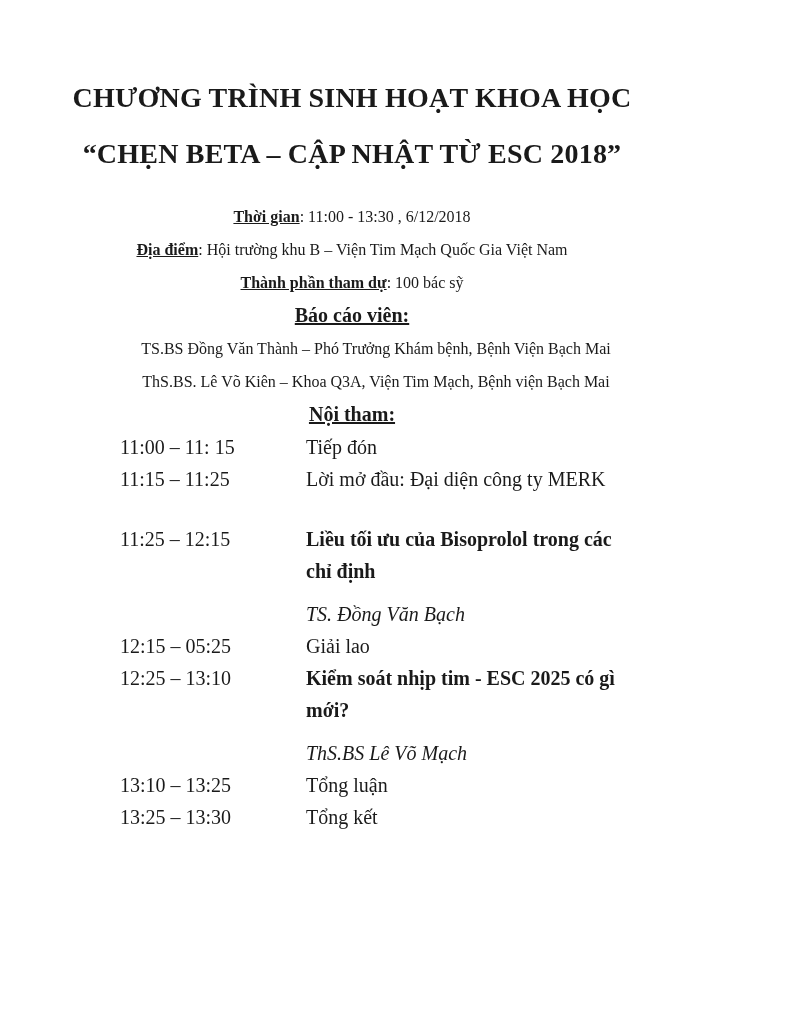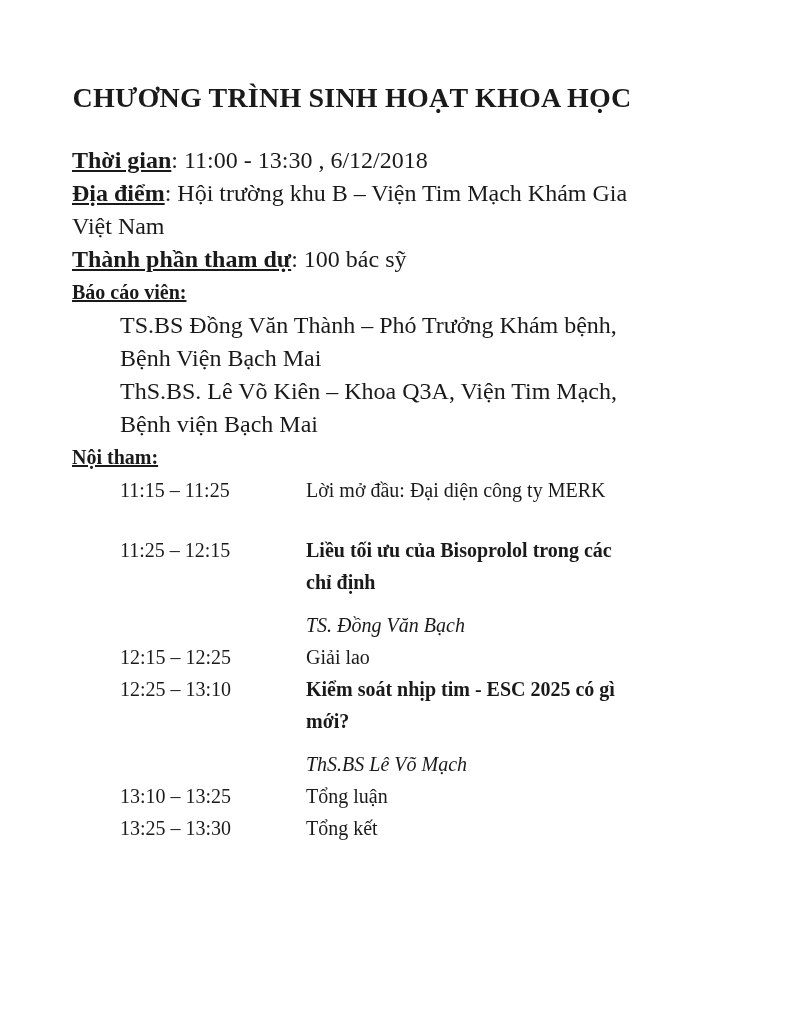--- a/index.html
+++ b/index.html
@@ -23,32 +23,34 @@
     font-size: 28px;
     font-weight: bold;
     line-height: 1;
     letter-spacing: 0.2px;
   }
   .title-line + .title-line { margin-top: 28px; }
   .title-block { margin-bottom: 32px; }
 
   
   .body-line {
-    font-size: 24px;
+    font-size: 16px;
     line-height: 33px;
+    text-align: center;
   }
   .meta-label {
     font-weight: bold;
     text-decoration: underline;
   }
   .section-heading {
     font-size: 20px;
     line-height: 33px;
     font-weight: bold;
     text-decoration: underline;
+    text-align: center;
   }
   .indented { padding-left: 48px; }
 
   
   .agenda-row {
     display: flex;
     padding-left: 48px;
     font-size: 20px;
     line-height: 32px;
   }
@@ -62,53 +64,58 @@
   .agenda-row.gap-top { margin-top: 28px; }
   .agenda-row.speaker { margin-top: 11px; }
 </style>
 </head>
 <body>
 
 <div class="page">
 
   <div class="title-block">
     <div class="title-line">CHƯƠNG TRÌNH SINH HOẠT KHOA HỌC</div>
+    <div class="title-line">“CHẸN BETA – CẬP NHẬT TỪ ESC 2018”</div>
   </div>
 
   <div class="body-line"><span class="meta-label">Thời gian</span><span>: 11:00 - 13:30 , 6/12/2018</span></div>
 
-  <div class="body-line"><span class="meta-label">Địa điểm</span><span>: Hội trường khu B – Viện Tim Mạch Khám Gia Việt Nam</span></div>
+  <div class="body-line"><span class="meta-label">Địa điểm</span><span>: Hội trường khu B – Viện Tim Mạch Quốc Gia Việt Nam</span></div>
 
   <div class="body-line"><span class="meta-label">Thành phần tham dự</span><span>: 100 bác sỹ</span></div>
 
   <div class="section-heading">Báo cáo viên:</div>
 
   <div class="body-line indented">TS.BS Đồng Văn Thành – Phó Trưởng Khám bệnh, Bệnh Viện Bạch Mai</div>
   <div class="body-line indented">ThS.BS. Lê Võ Kiên – Khoa Q3A, Viện Tim Mạch, Bệnh viện Bạch Mai</div>
 
   <div class="section-heading">Nội tham:</div>
 
+  <div class="agenda-row">
+    <div class="agenda-time">11:00 – 11: 15</div>
+    <div class="agenda-desc">Tiếp đón</div>
+  </div>
 
   <div class="agenda-row">
     <div class="agenda-time">11:15 – 11:25</div>
     <div class="agenda-desc">Lời mở đầu: Đại diện công ty MERK</div>
   </div>
 
   <div class="agenda-row bold gap-top">
     <div class="agenda-time">11:25 – 12:15</div>
     <div class="agenda-desc">Liều tối ưu của Bisoprolol trong các chỉ định</div>
   </div>
 
   <div class="agenda-row speaker">
     <div class="agenda-time"></div>
     <div class="agenda-desc">TS. Đồng Văn Bạch</div>
   </div>
 
   <div class="agenda-row">
-    <div class="agenda-time">12:15 – 12:25</div>
+    <div class="agenda-time">12:15 – 05:25</div>
     <div class="agenda-desc">Giải lao</div>
   </div>
 
   <div class="agenda-row bold">
     <div class="agenda-time">12:25 – 13:10</div>
     <div class="agenda-desc">Kiểm soát nhịp tim - ESC 2025 có gì mới?</div>
   </div>
 
   <div class="agenda-row speaker">
     <div class="agenda-time"></div>

